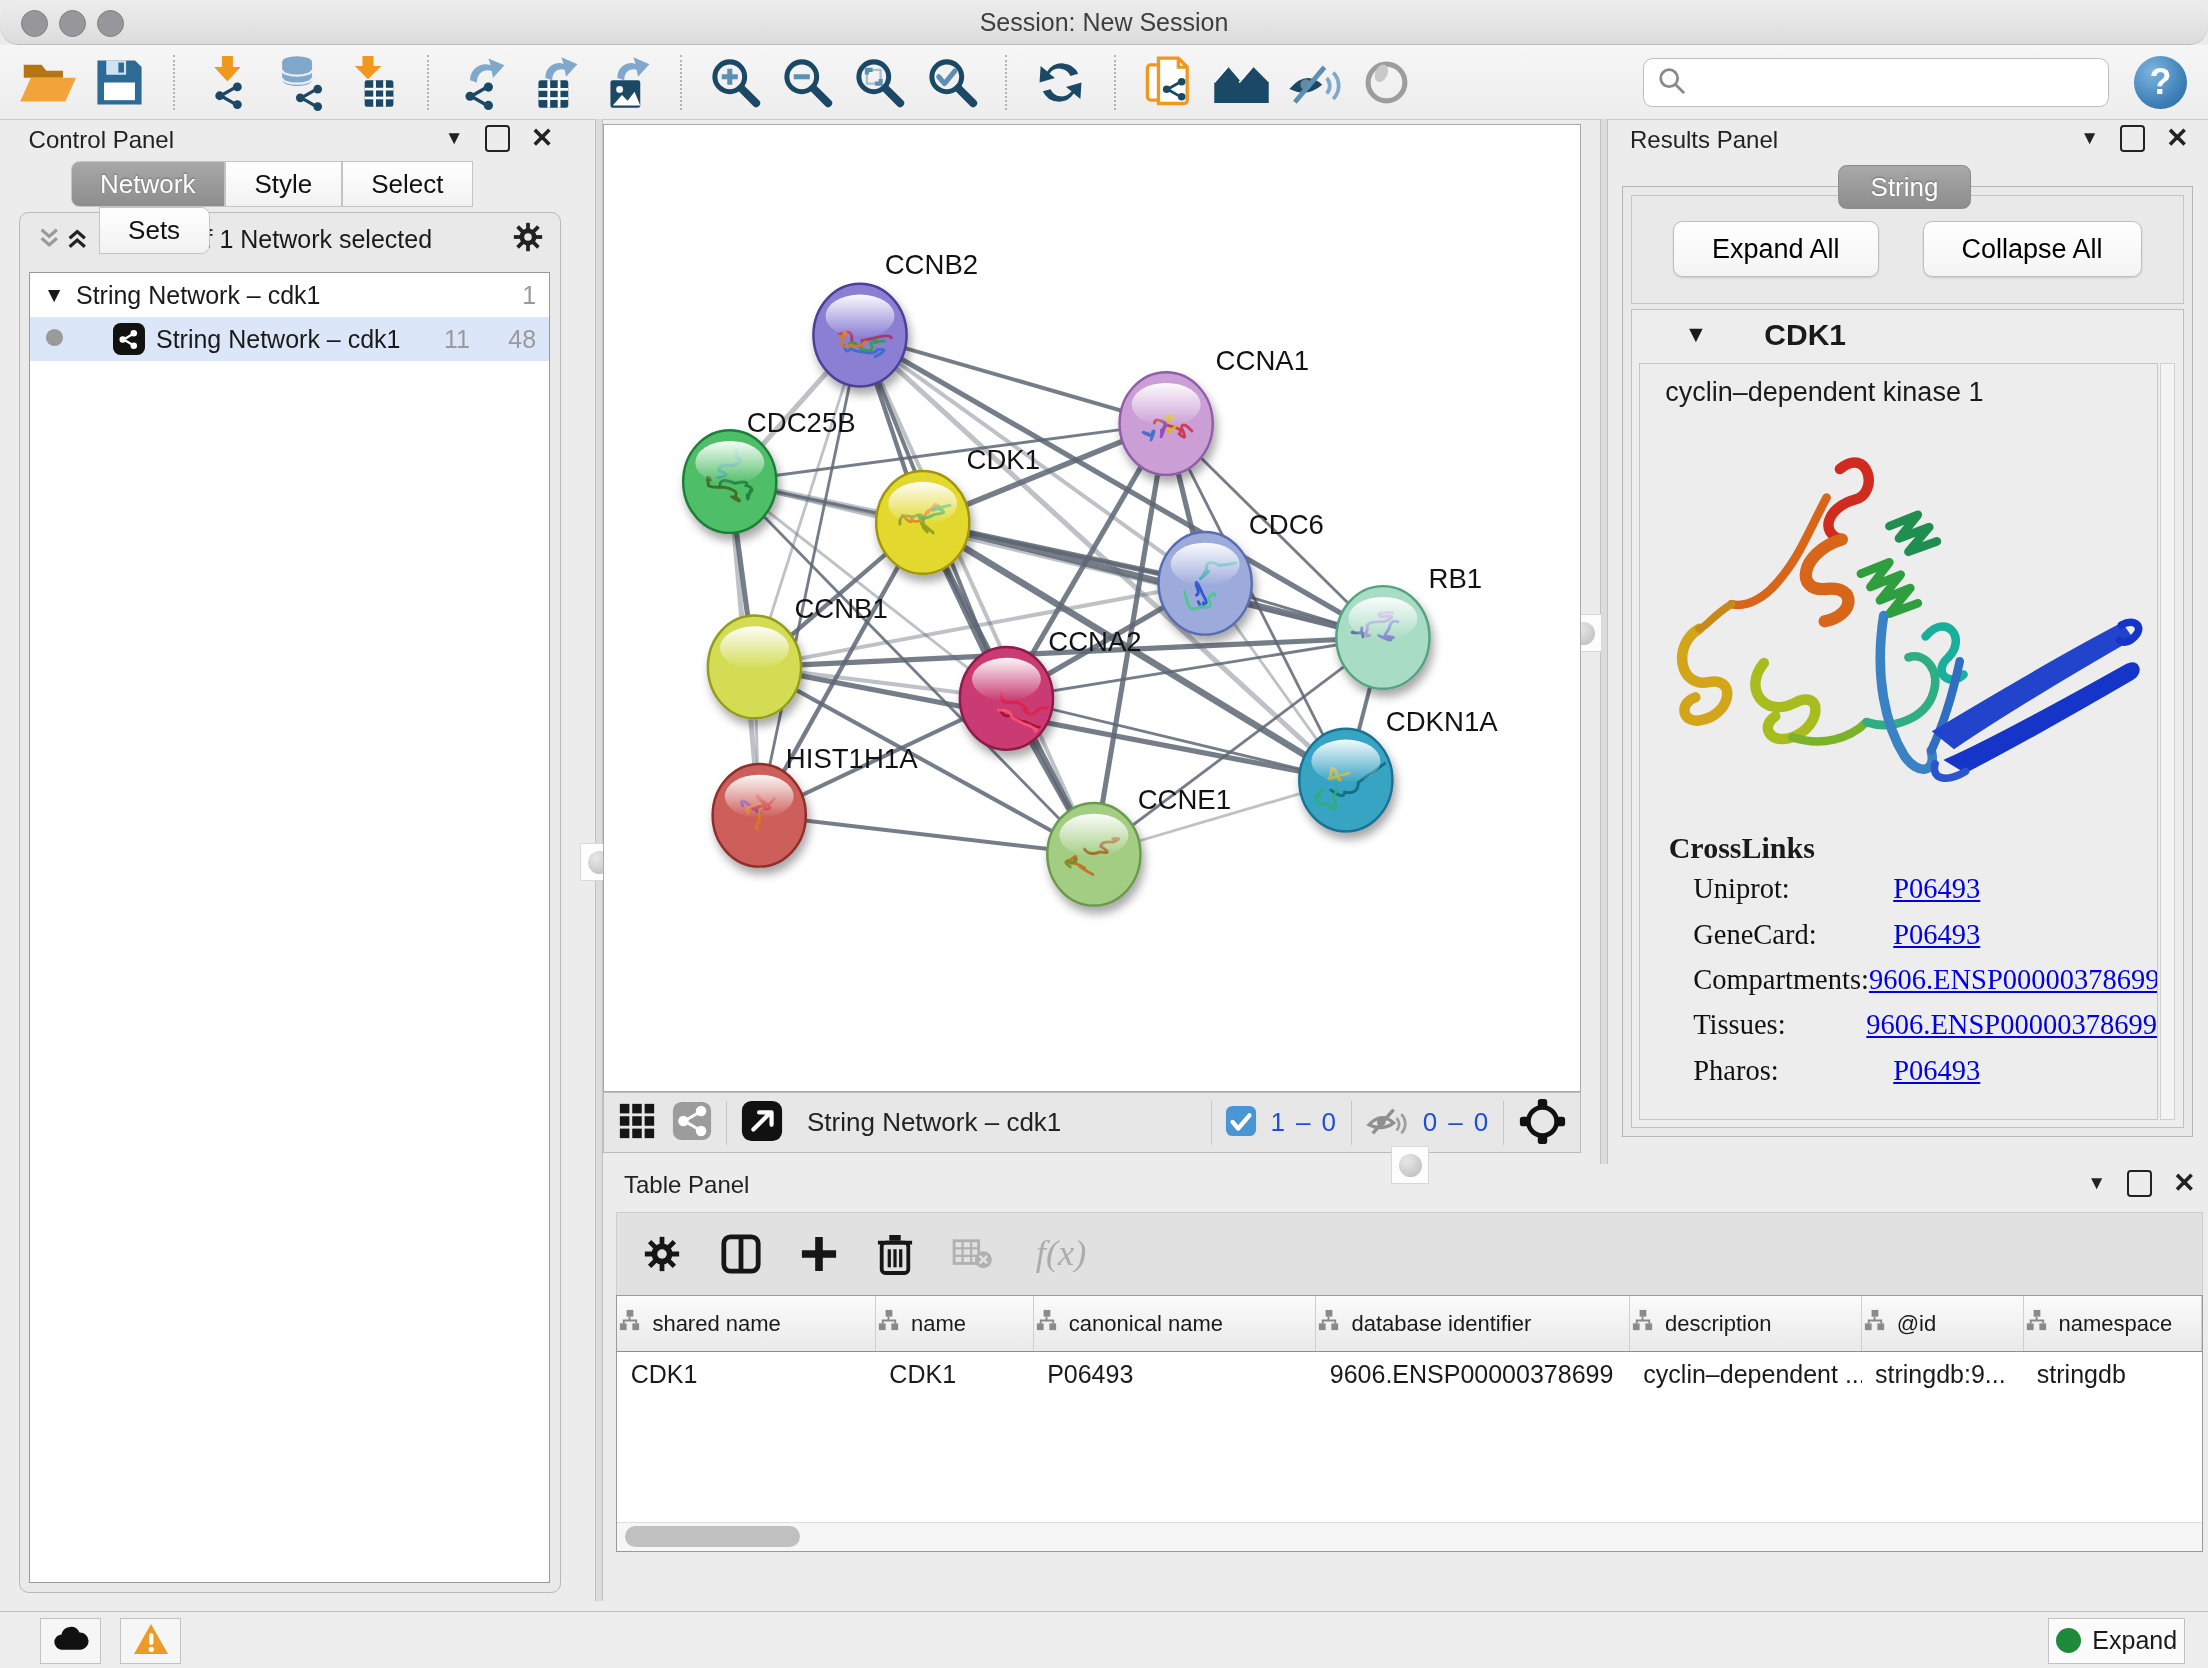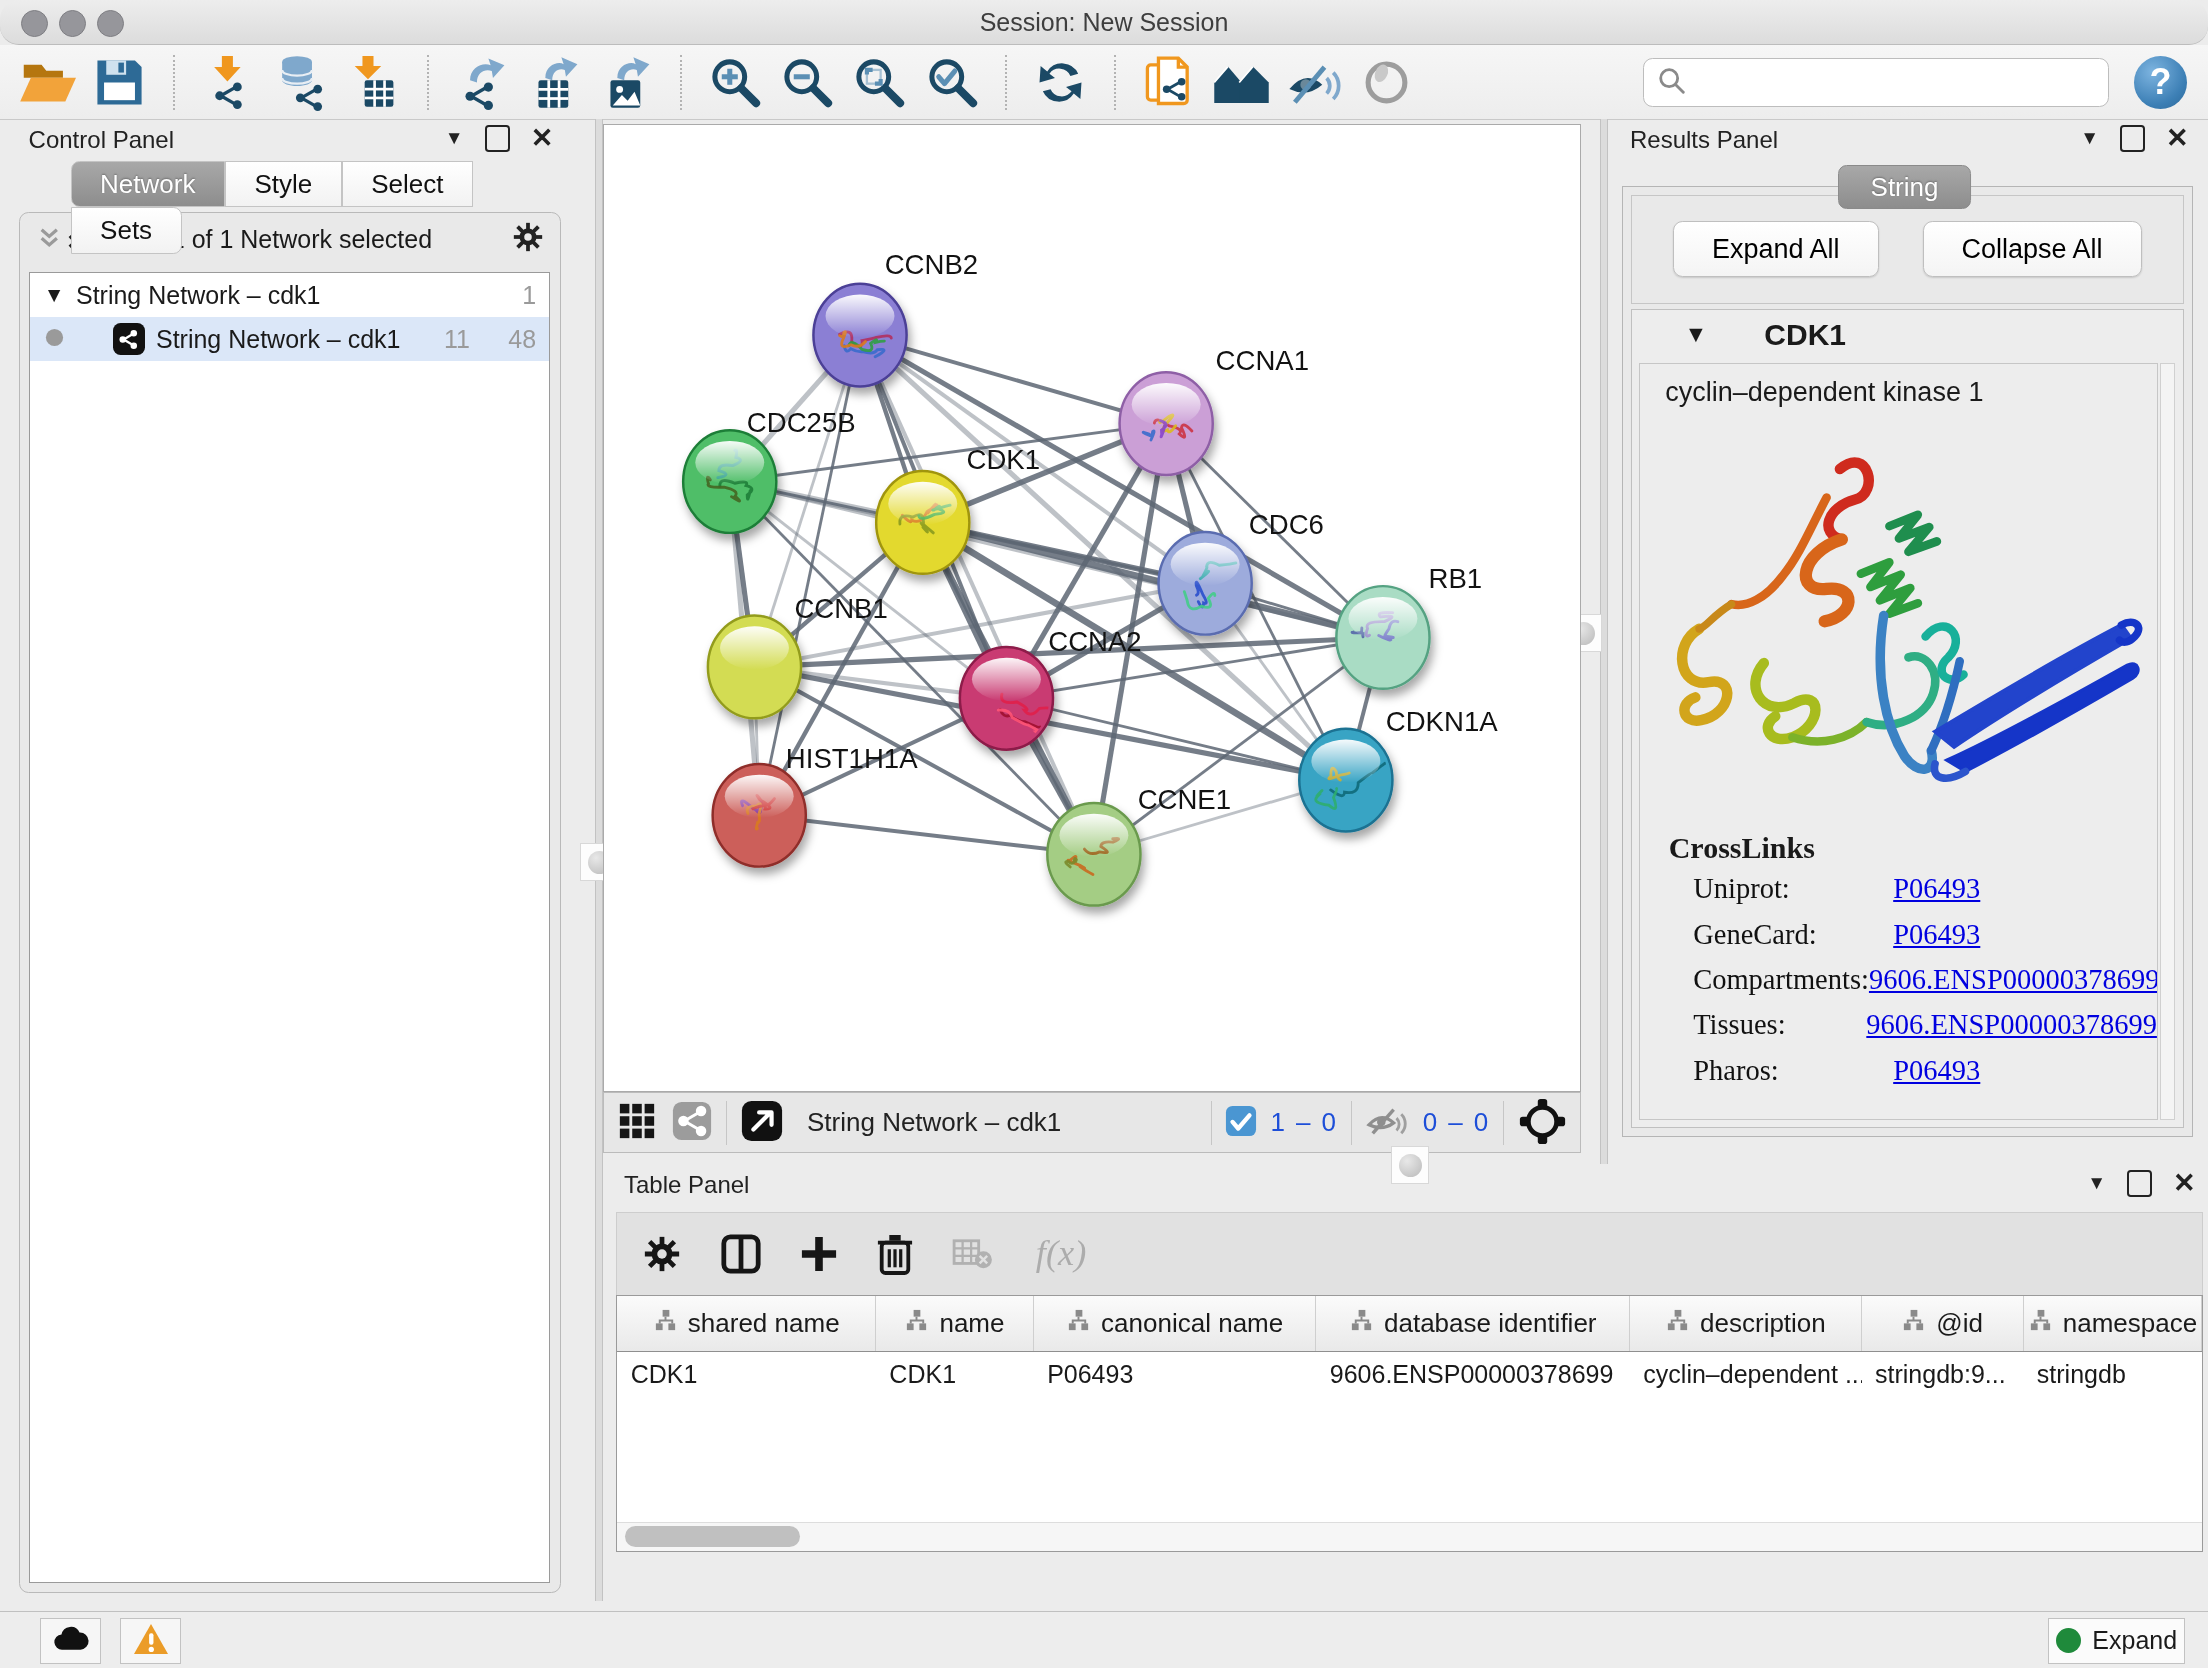--- a/index.html
+++ b/index.html
@@ -33,21 +33,21 @@
   
   .panel-title{font-size:24px;color:#222;}
   .panel-ctrls{position:absolute;right:13.3px;top:0;height:38px;display:flex;align-items:center;gap:21px;}
   .pc-min{font-size:19px;color:#222;}
   .pc-float{width:21px;height:23px;border:2.9px solid #222;border-radius:3.8px;}
   .pc-close{font-size:27px;font-weight:bold;color:#222;line-height:19px;}
 
   .tab{display:inline-block;padding:6.7px 28.5px;background:linear-gradient(#ffffff,#f2f2f2);
     border:1px solid #c4c4c4;font-size:26px;color:#111;}
   .tab.first{border-radius:8.6px 0 0 8.6px;}
-  .tab.last{border-radius:0 8.6px 8.6px 0;}
+  .tab.last{border-radius:0 8.6px 8.6px 0;margin-left:28px;}
   .tab.selected{background:linear-gradient(#a8a8a8,#8d8d8d);color:#fff;
     text-shadow:0 -1px 1.9px rgba(0,0,0,.3);}
 
   
   .control-panel{position:absolute;left:7.6px;top:119px;width:559px;height:1482px;}
   .cp-header{position:relative;height:42px;padding-left:21px;display:flex;align-items:center;}
   .cp-tabs{position:relative;text-align:left;margin-left:63px;z-index:2;}
   .cp-body{position:absolute;left:11.4px;top:93px;right:5.7px;bottom:7.6px;background:#e9e9e9;
     border:1.9px solid #b9b9b9;border-radius:9.5px;}
   .cp-row{height:53px;display:flex;align-items:center;padding:0 15px;font-size:25px;}
@@ -99,21 +99,21 @@
   .xl-link{color:#0000e0;text-decoration:underline;}
 
   
   .table-panel{position:absolute;left:605px;top:1164px;width:1604px;height:447px;}
   .tp-toolbar{position:absolute;left:11.4px;top:48px;right:5.7px;height:84px;background:#e1e1e1;
     border:1px solid #cdcdcd;display:flex;align-items:center;gap:38px;padding:0 25px;}
   .tp-tablebox{position:absolute;left:11.4px;top:131px;right:5.7px;height:255px;background:#fff;
     border:1.9px solid #9a9a9a;overflow:hidden;}
   .tp-headrow{display:flex;height:55px;background:linear-gradient(#fbfbfb,#e9e9e9);
     border-bottom:1.9px solid #8f8f8f;}
-  .tp-th{display:flex;align-items:center;justify-content:center;gap:10px;font-size:26px;
+  .tp-th{display:flex;align-items:center;justify-content:flex-start;gap:10px;font-size:22px;
     border-right:1px solid #cfcfcf;box-sizing:border-box;overflow:hidden;white-space:nowrap;}
   .tp-datarow{display:flex;height:44px;align-items:center;}
   .tp-td{font-size:25px;padding-left:13.3px;box-sizing:border-box;overflow:hidden;white-space:nowrap;}
   .tp-hscroll{position:absolute;left:0;right:0;bottom:0;height:28.5px;background:#f6f6f6;border-top:1px solid #ddd;}
   .tp-hthumb{position:absolute;left:7.6px;top:3.8px;width:175px;height:21px;border-radius:10.5px;background:#c0c0c0;}
   .tp-tabs{position:absolute;left:50%;transform:translateX(-50%);top:398px;white-space:nowrap;}
 
   
   .statusbar{position:absolute;left:0;top:1611px;width:2208px;height:57px;background:#ededed;
     border-top:1.9px solid #c0c0c0;}

